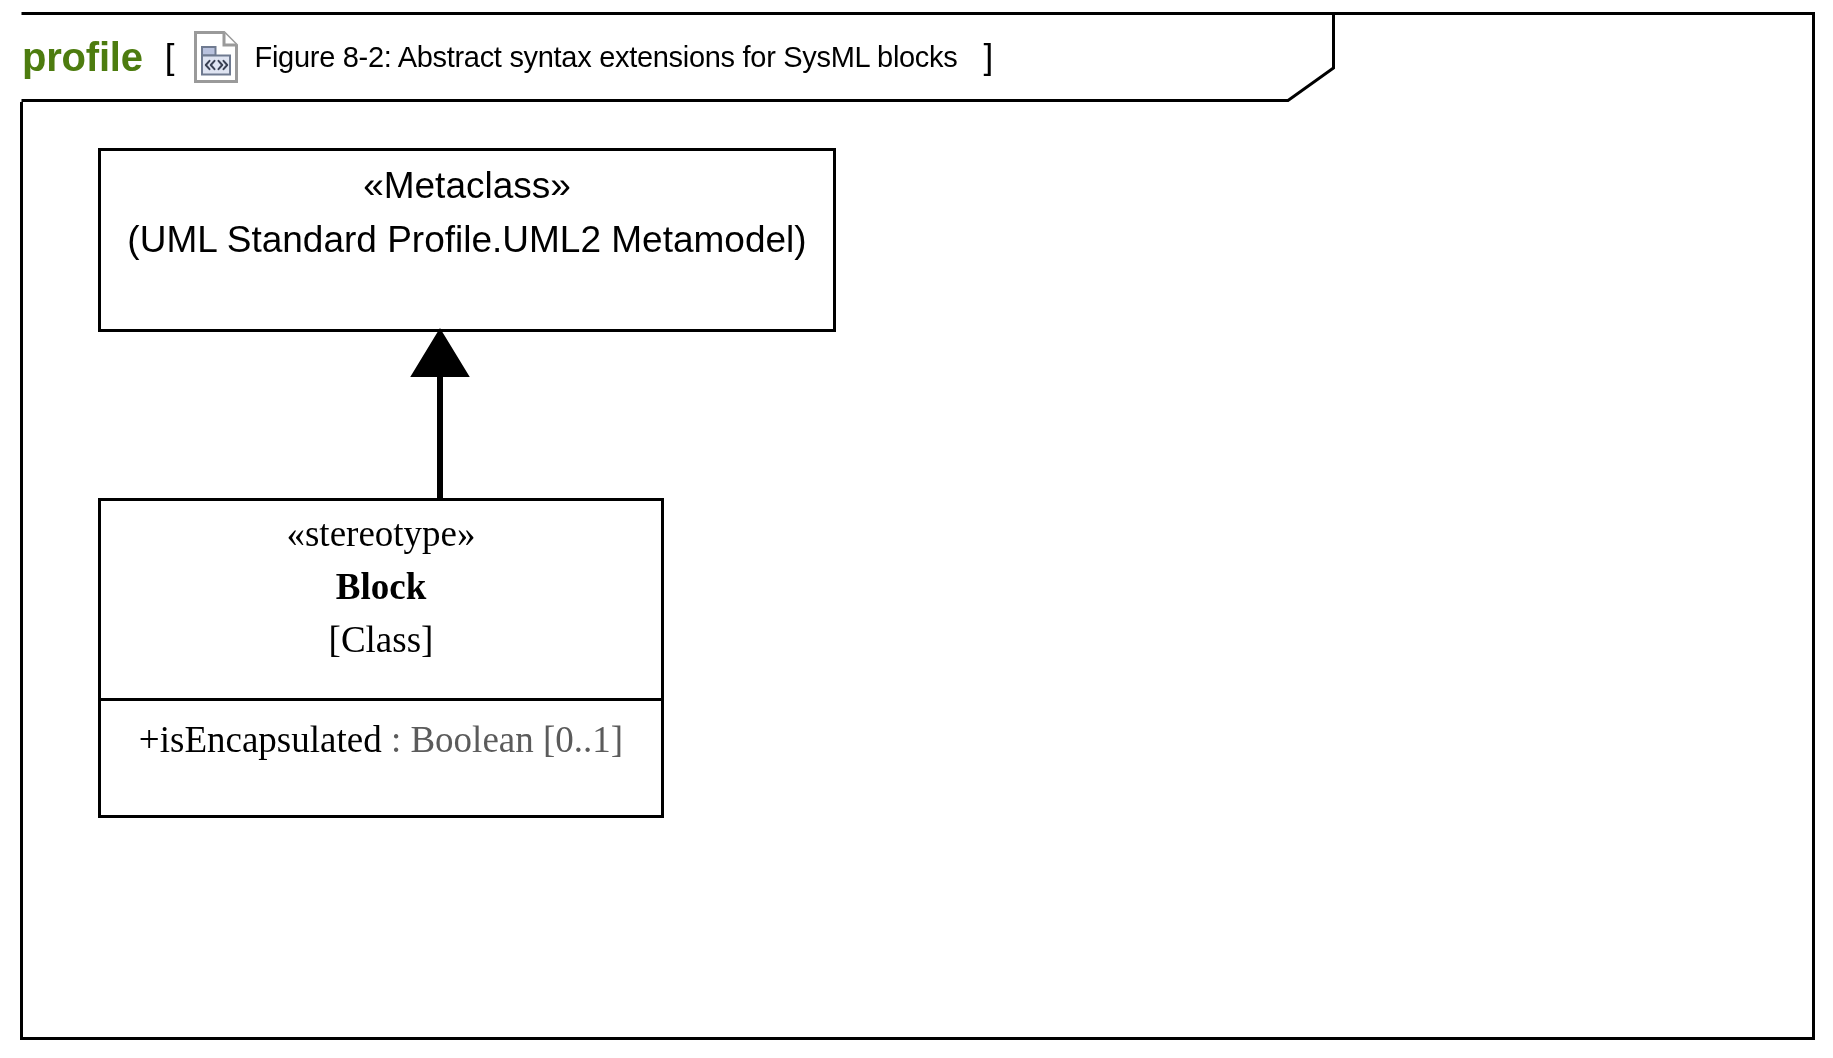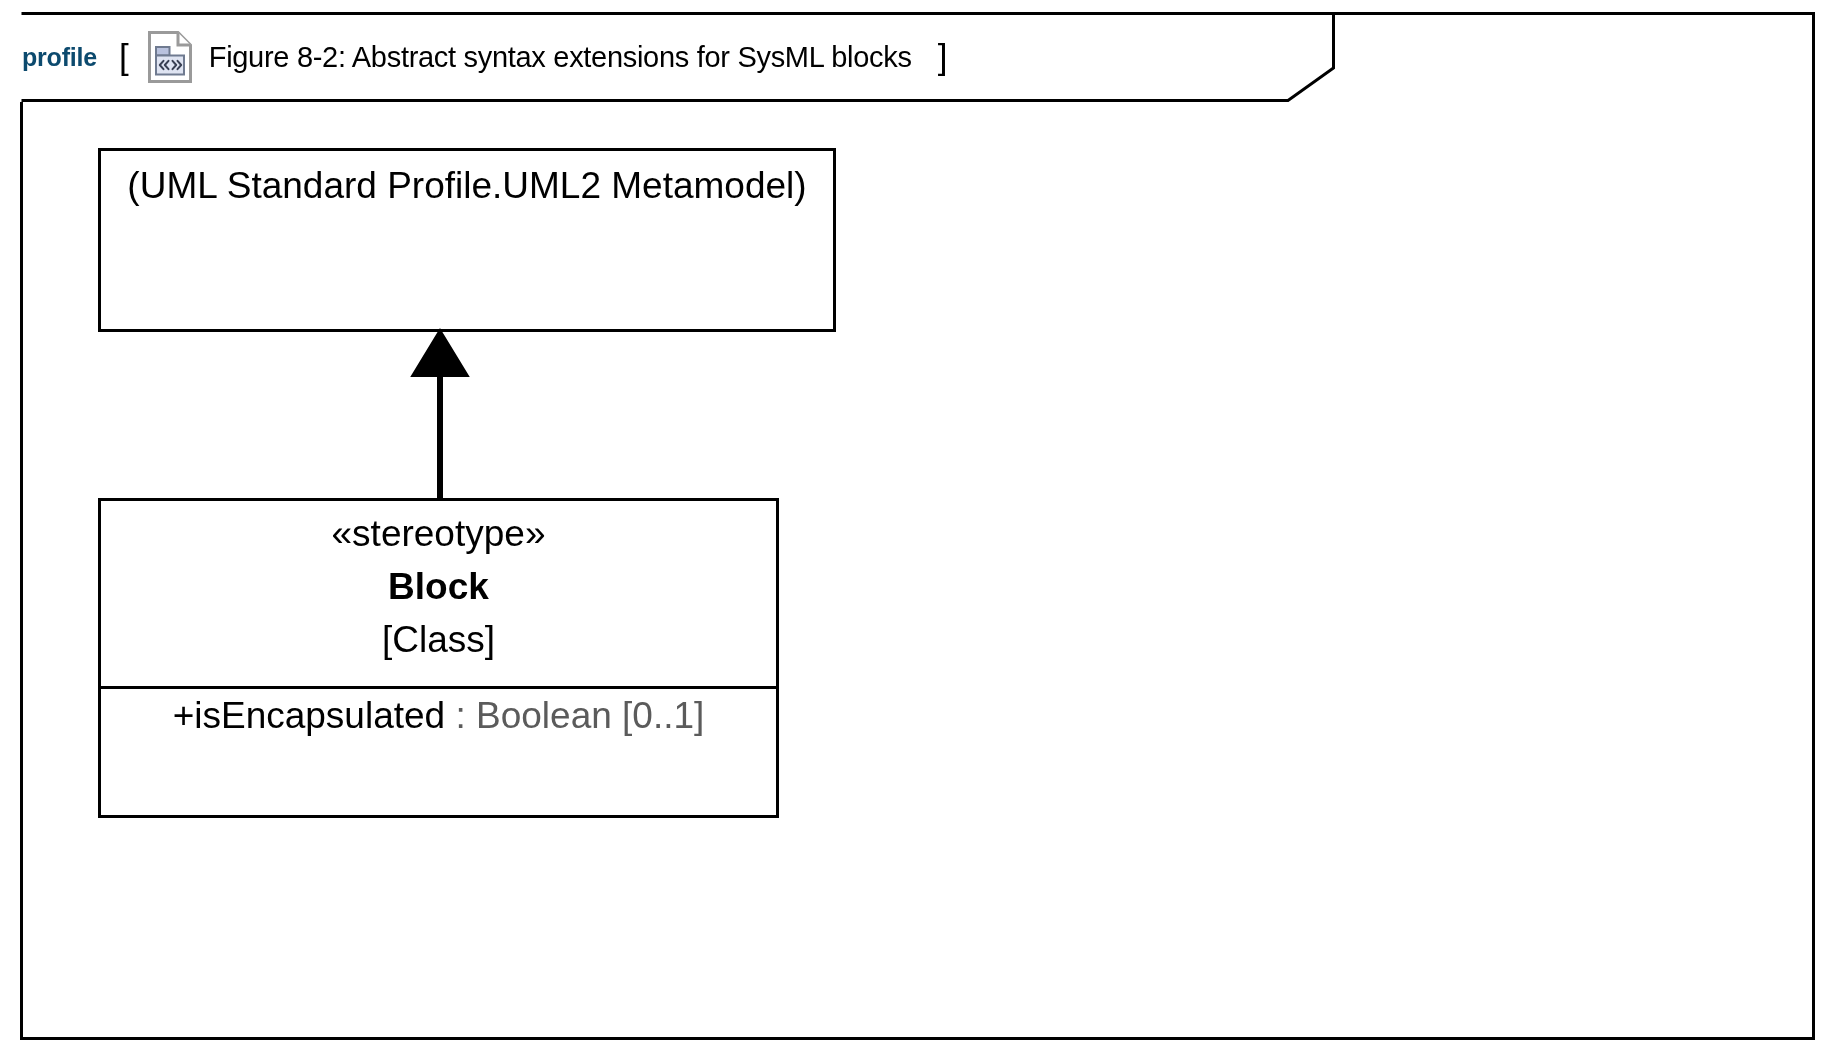--- a/index.html
+++ b/index.html
@@ -59,23 +59,23 @@
     position: absolute;
     left: 22px;
     top: 16px;
     height: 82px;
     display: flex;
     align-items: center;
     gap: 0px;
     white-space: nowrap;
   }
   .header-kind {
-    font-size: 25px;
+    font-size: 40px;
     font-weight: bold;
-    color: #0c4a6e;
+    color: #4d7c0f;
     letter-spacing: -0.2px;
   }
   .header-bracket-open {
     font-size: 35px;
     color: #000000;
     margin-left: 22px;
     margin-right: 18px;
   }
   .header-title {
     font-size: 29px;
@@ -140,32 +140,34 @@
   #metaclass-box .line.qualified {
     
     margin-left: -4px;
     margin-right: -4px;
   }
 
   
   #block-box {
     left: 98px;
     top: 498px;
-    width: 681px;
+    width: 566px;
     height: 320px;
+    font-family: Liberation Serif, serif;
   }
   #block-box .compartment-head {
     padding-top: 14px;
     padding-bottom: 12px;
   }
   #block-box .compartment-head .line { margin-bottom: 16px; }
   #block-box .compartment-head .line:last-child { margin-bottom: 16px; }
   #block-box .compartment-attrs {
-    padding-top: 8px;
+    padding-top: 20px;
     padding-bottom: 16px;
+    margin-top: 12px;
   }
   .attr-line {
     display: block;
     white-space: nowrap;
     font-size: 37px;
     line-height: 1.0;
     text-align: center;
   }
   .attr-name { color: #000000; }
   .attr-type { color: #5b5b5b; }
@@ -215,20 +217,21 @@
       </g>
     </svg>
 
     <span class="header-title">Figure 8-2: Abstract syntax extensions for SysML blocks</span>
 
     <span class="header-bracket-close">]</span>
   </div>
 
   <div class="uml-box" id="metaclass-box">
     <div class="compartment">
+      <span class="line guillemet">«Metaclass»</span>
       <span class="line qualified">(UML Standard Profile.UML2 Metamodel)</span>
     </div>
   </div>
 
   <svg class="generalization" viewBox="0 0 120 180" width="120" height="180" aria-hidden="true">
 
     <line x1="60" y1="180" x2="60" y2="46" stroke="#000000" stroke-width="6"></line>
 
     <polygon points="60,4 88,50 32,50" fill="#000000" stroke="#000000" stroke-width="2" stroke-linejoin="miter"></polygon>
   </svg>

